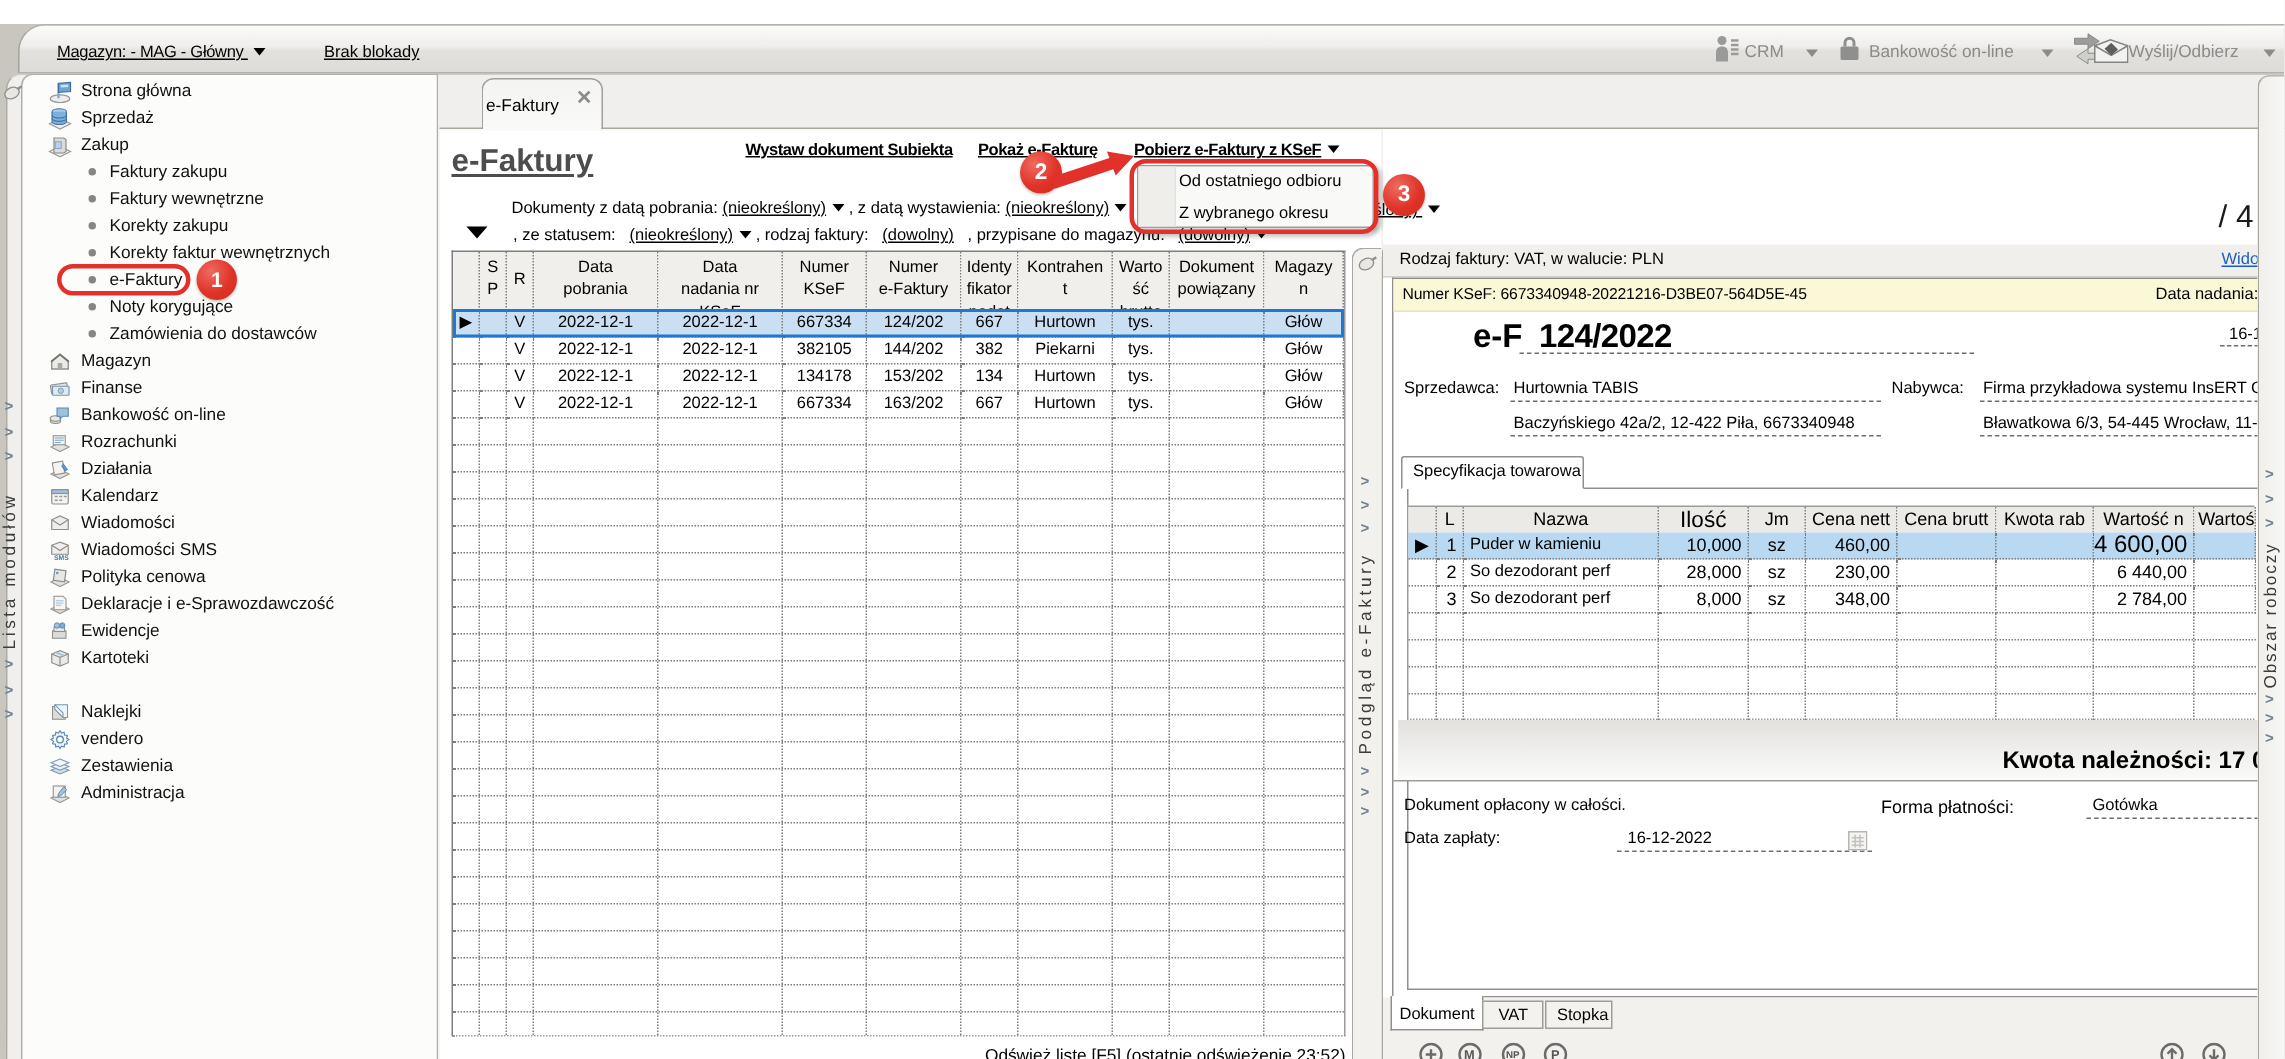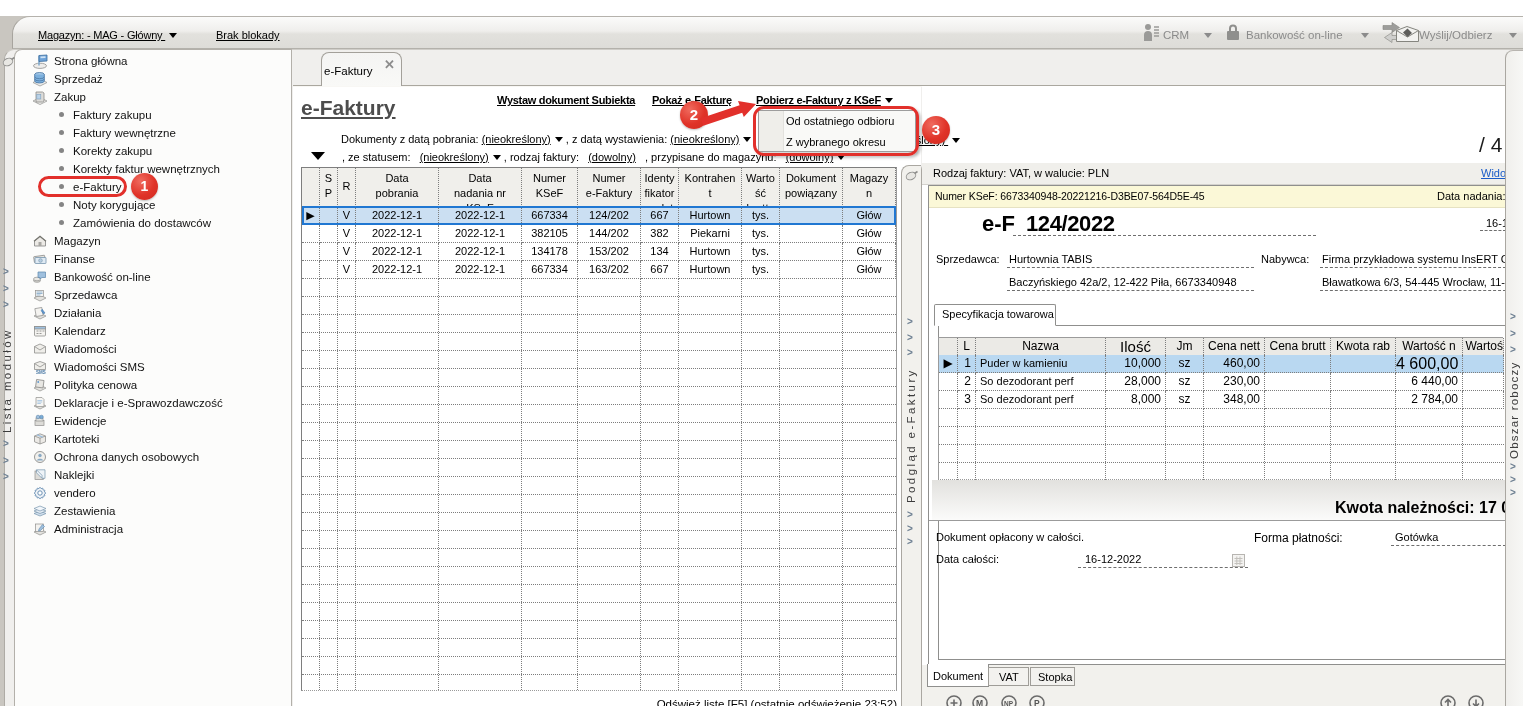--- a/index.html
+++ b/index.html
@@ -174,21 +174,21 @@
             <path d="M6 3 L13.5 3 L13.5 8.5 L10 8.5 L8 10 L8 8.5 L6 8.5 Z" fill="#9fc0de" stroke="#5d86ad" stroke-width="0.7"></path>
           </svg></span>
         <span class="tx">Bankowość on-line</span>
       </div>
       <div class="ni" style="top:236px">
         <span class="ic"><svg width="16" height="16" viewBox="0 0 16 16">
             <path d="M2 11 L8 8 L14 11 L8 14 Z" fill="#e3e2de" stroke="#9a9a98" stroke-width="0.8"></path>
             <rect x="3.5" y="3.5" width="8" height="6" fill="#f4f3f0" stroke="#8f8f8d" stroke-width="0.7"></rect>
             <path d="M4.5 5 h6 M4.5 6.5 h6 M4.5 8 h4" stroke="#7fa6c9" stroke-width="0.8"></path>
           </svg></span>
-        <span class="tx">Sprzedawca</span>
+        <span class="tx">Rozrachunki</span>
       </div>
       <div class="ni" style="top:254px">
         <span class="ic"><svg width="16" height="16" viewBox="0 0 16 16">
             <path d="M2 11 L8 8 L14 11 L8 14 Z" fill="#e3e2de" stroke="#9a9a98" stroke-width="0.8"></path>
             <rect x="3.5" y="3" width="7" height="8" fill="#f4f3f0" stroke="#8f8f8d" stroke-width="0.7" transform="rotate(-10 7 7)"></rect>
             <path d="M10 4 L13 8 L11.5 9 L9 5.5" fill="#5e97cf" stroke="#3f6e9e" stroke-width="0.5"></path>
           </svg></span>
         <span class="tx">Działania</span>
       </div>
       <div class="ni" style="top:272px">
@@ -239,28 +239,20 @@
           </svg></span>
         <span class="tx">Ewidencje</span>
       </div>
       <div class="ni" style="top:380px">
         <span class="ic"><svg width="16" height="16" viewBox="0 0 16 16">
             <path d="M2.5 5 L8 2.8 L13.5 5 L13.5 10.8 L8 13 L2.5 10.8 Z" fill="#eceae6" stroke="#8f8f8d" stroke-width="0.8"></path>
             <path d="M2.5 5 L8 7.2 L13.5 5 M8 7.2 V13" fill="none" stroke="#8f8f8d" stroke-width="0.8"></path>
             <path d="M5 3.9 L10.8 6.1" stroke="#9fc0de" stroke-width="1.2"></path>
           </svg></span>
         <span class="tx">Kartoteki</span>
-      </div>
-      <div class="ni" style="top:398px">
-        <span class="ic"><svg width="16" height="16" viewBox="0 0 16 16">
-            <circle cx="8" cy="8" r="5.5" fill="#f1f0ec" stroke="#8f8f8d" stroke-width="0.9"></circle>
-            <circle cx="8" cy="6.5" r="1.7" fill="#8aa9c4"></circle>
-            <path d="M4.8 11.5 C5.2 9.2 10.8 9.2 11.2 11.5" fill="#8aa9c4"></path>
-          </svg></span>
-        <span class="tx">Ochrona danych osobowych</span>
       </div>
       <div class="ni" style="top:416px">
         <span class="ic"><svg width="16" height="16" viewBox="0 0 16 16">
             <rect x="3" y="4" width="8.5" height="8.5" fill="#dddcd8" stroke="#8f8f8d" stroke-width="0.7"></rect>
             <path d="M4.5 2.8 h8.5 v8.5 h-3 l-5.5 -5.5 Z" fill="#eff4f8" stroke="#7795ad" stroke-width="0.7"></path>
             <path d="M4.5 2.8 l5.5 5.5 v3" fill="none" stroke="#7795ad" stroke-width="0.7"></path>
           </svg></span>
         <span class="tx">Naklejki</span>
       </div>
       <div class="ni" style="top:452px">
@@ -573,21 +565,21 @@
           <div class="hln" style="left:0;top:142px;width:565px;"></div>
         </div>
 
     <div class="abs" style="left:3px;top:294px;width:574px;height:40px;background:linear-gradient(#e2e1de,#fbfbfa);"></div>
     <div class="abs" style="left:406px;top:313px;font-size:16px;font-weight:700;white-space:nowrap;">Kwota należności: 17 003,60</div>
     <div class="abs" style="left:0;top:334px;width:577px;border-top:1px solid #9b9b9b;"></div>
     <div class="abs" style="left:7px;top:345px;font-size:11px;">Dokument opłacony w całości.</div>
     <div class="abs" style="left:325px;top:345px;font-size:12px;">Forma płatności:</div>
     <div class="abs" style="left:466px;top:345px;font-size:11px;">Gotówka</div>
     <div class="abs" style="left:462px;top:359px;width:115px;border-top:1px dashed #6e6e6e;"></div>
-    <div class="abs" style="left:7px;top:367px;font-size:11px;">Data całości:</div>
+    <div class="abs" style="left:7px;top:367px;font-size:11px;">Data zapłaty:</div>
     <div class="abs" style="left:156px;top:367px;font-size:11px;">16-12-2022</div>
     <div class="abs" style="left:149px;top:381px;width:170px;border-top:1px dashed #6e6e6e;"></div>
     <svg class="abs" style="left:303px;top:368px;" width="13" height="13" viewBox="0 0 13 13">
           <rect x="0.5" y="0.5" width="12" height="12" fill="#f4f3f1" stroke="#b7b5b1"></rect>
           <path d="M2.5 4.5 h8 M2.5 7 h8 M2.5 9.5 h8 M4.8 2.5 v8.5 M8 2.5 v8.5" stroke="#c3c1bd" stroke-width="1"></path>
         </svg>
   </div>
 
   <div class="abs" style="left:0;top:579px;width:583px;height:57px;background:#f2f1ed;"></div>
   <div class="abs" style="left:5px;top:578px;width:62px;height:23px;background:#fff;border:1px solid #8f8f8d;border-top:none;box-sizing:border-box;"></div>

